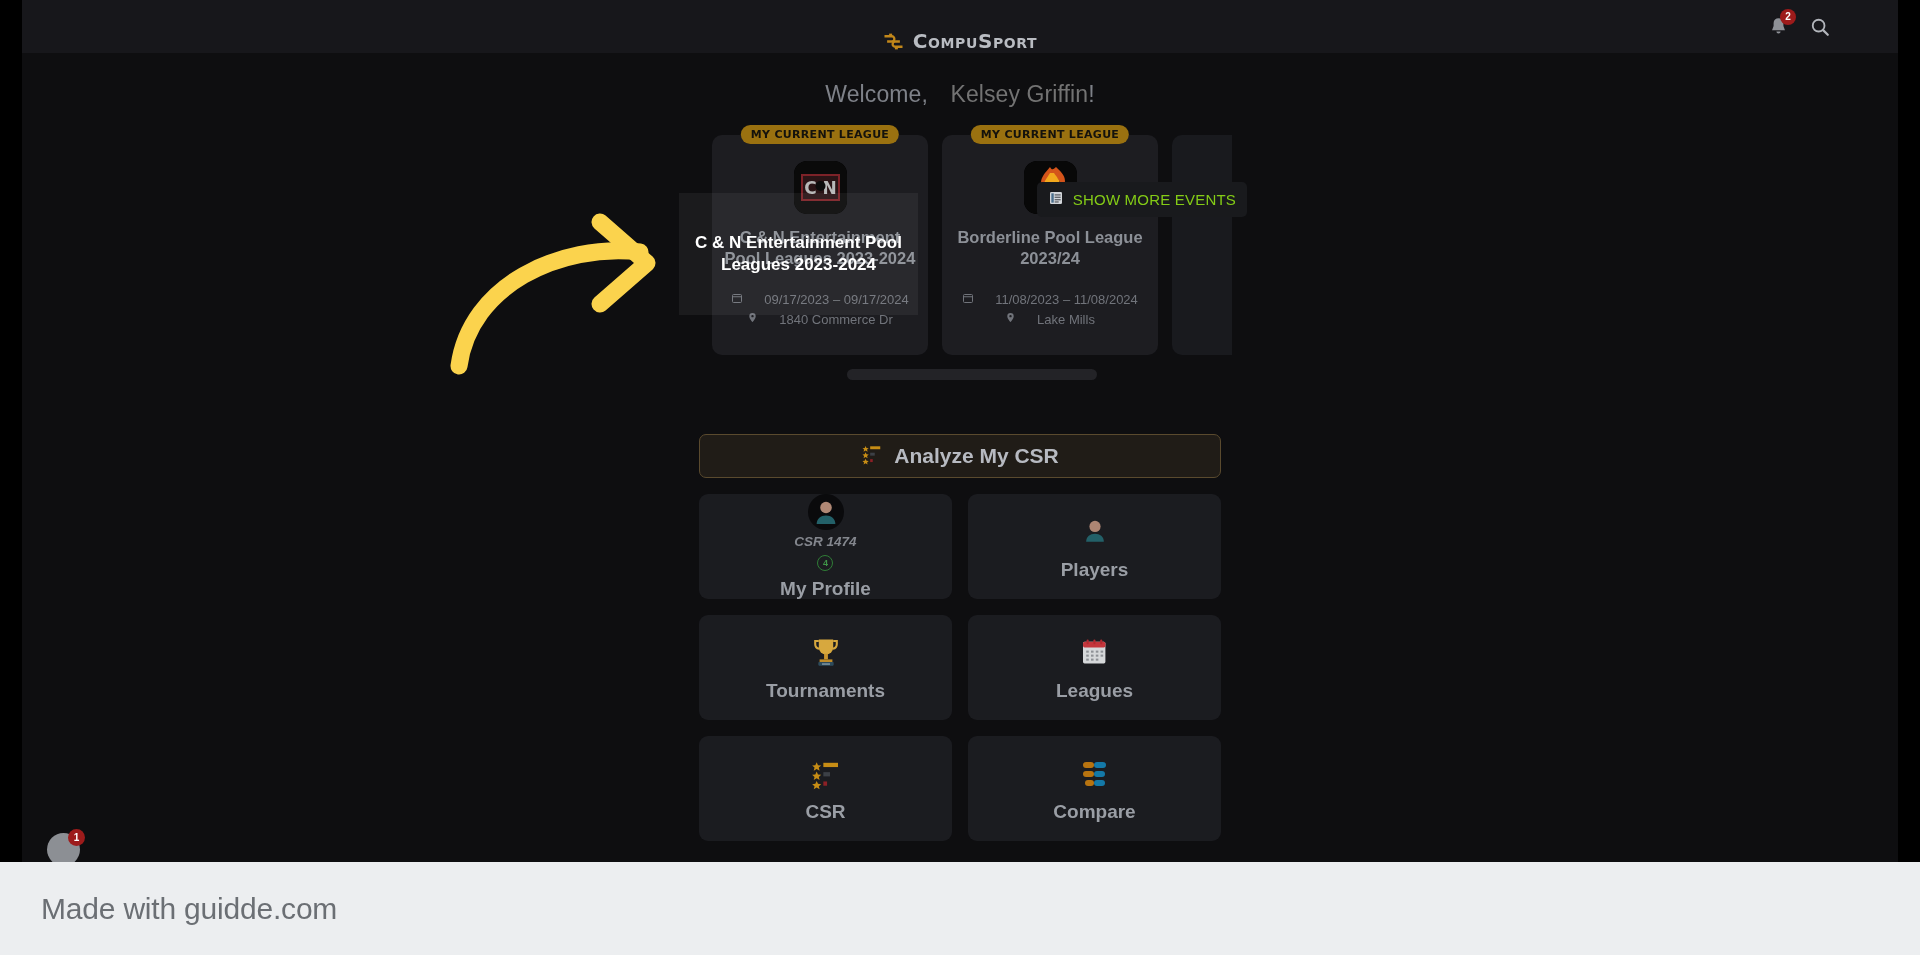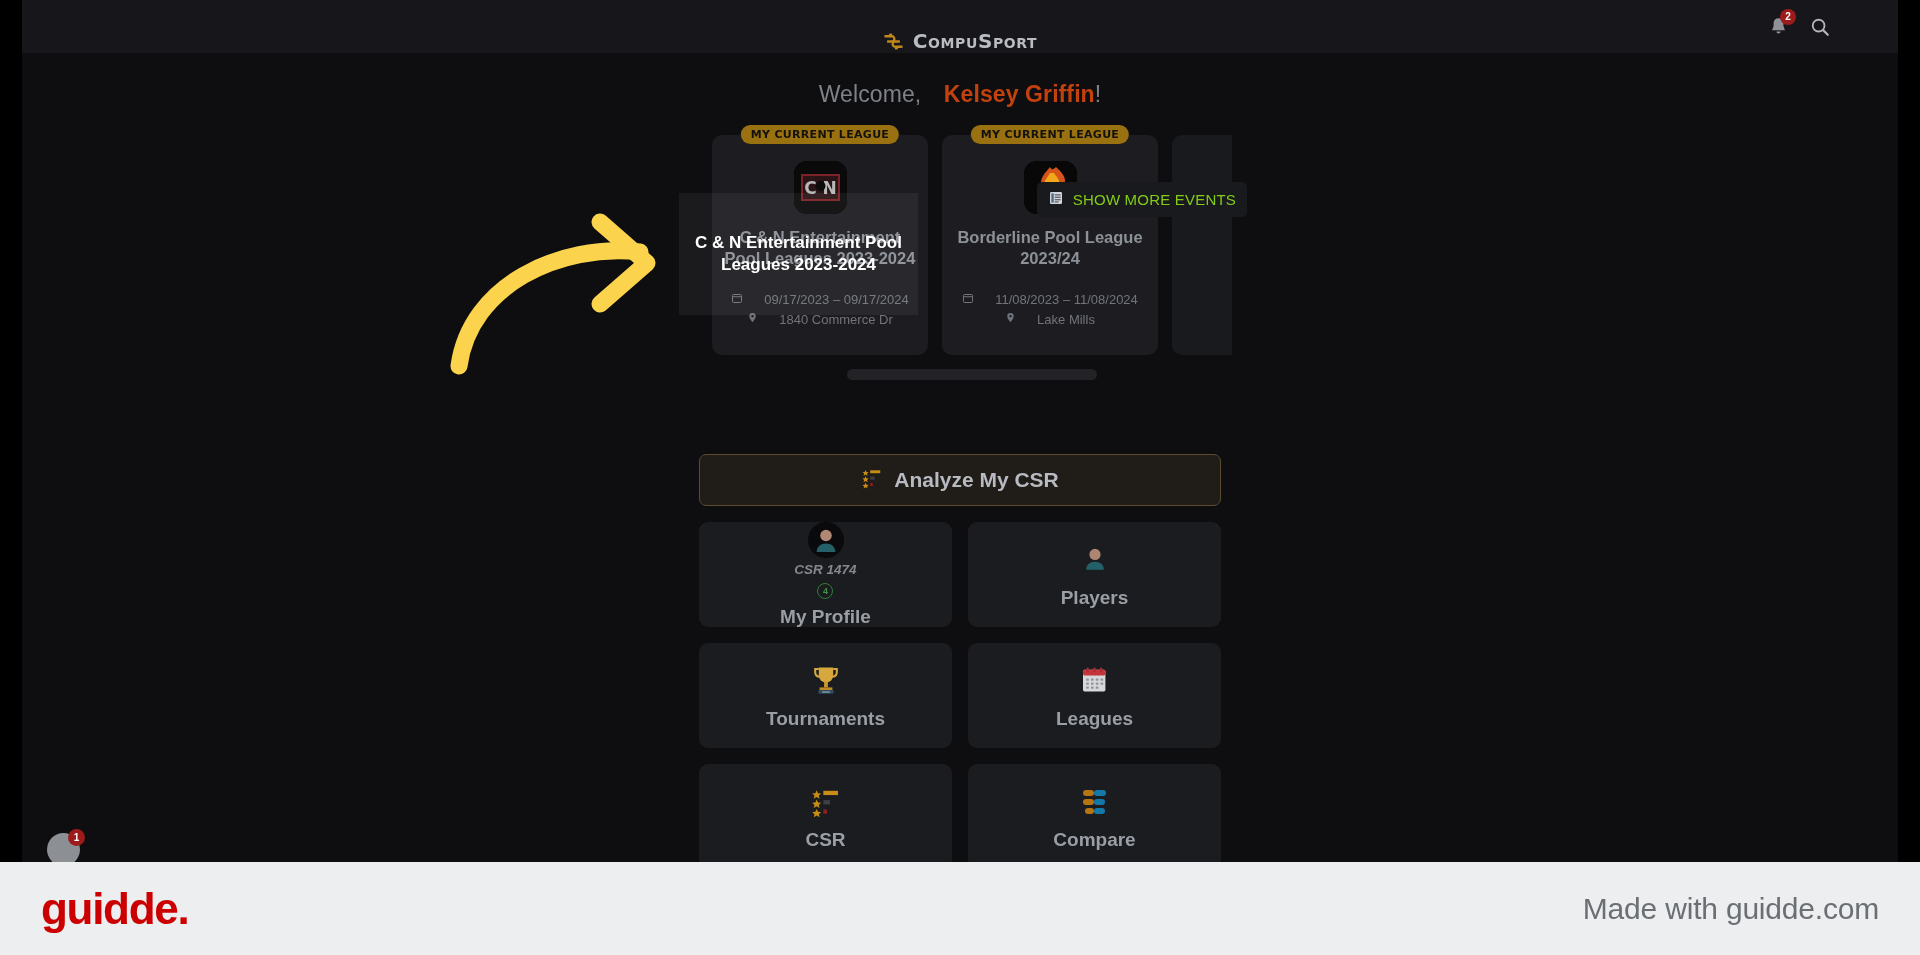--- a/index.html
+++ b/index.html
@@ -53,21 +53,21 @@
 
   
   #page {
     position: absolute; left: 22px; right: 22px; top: 53px; bottom: 0;
     background: #0e0e10;
   }
   .welcome {
     text-align: center; color: #7e8188;
     font-size: 23px; margin-top: 28px; letter-spacing: .1px;
   }
-  .welcome b { color: #c2410c; font-weight: bold; margin-left: 16px; }
+  .welcome b { color: #737373; font-weight: normal; margin-left: 16px; }
 
   
   .carousel-wrap {
     position: relative;
     width: 544px; margin: 17px auto 0; padding-left: 24px;
   }
   .carousel {
     display: flex; gap: 14px;
     overflow: hidden;
     padding-top: 10px;
@@ -122,22 +122,22 @@
     display: flex; align-items: center; gap: 9px;
     padding: 8px 11px; border-radius: 5px;
     background: #191a1d; cursor: pointer;
   }
   .show-more span {
     color: #84cc16; font-size: 15px; letter-spacing: .2px;
   }
 
   
   .analyze {
-    width: 522px; margin: 74px auto 0;
-    height: 52px; border-radius: 7px;
+    width: 522px; margin: 54px auto 0;
+    height: 44px; border-radius: 7px;
     background: #201c17; border: 1px solid #5a4a2e;
     display: flex; align-items: center; justify-content: center; gap: 11px;
     cursor: pointer;
   }
   .analyze .label {
     color: #b7bac1; font-size: 21px; font-weight: bold;
   }
 
   
   .tiles {
@@ -489,17 +489,16 @@
     </svg>
     <div class="hl-box">
       <div class="hl-inner">C &amp; N Entertainment Pool Leagues 2023-2024</div>
     </div>
   </div>
 
   <div class="peek-avatar">
     <span class="pb">1</span>
   </div>
   <div id="footer">
-    <div class="guidde-logo">guidde.</div>
     <div class="guidde-made">Made with guidde.com</div>
   </div>
 
 </div>
 
 </body></html>

